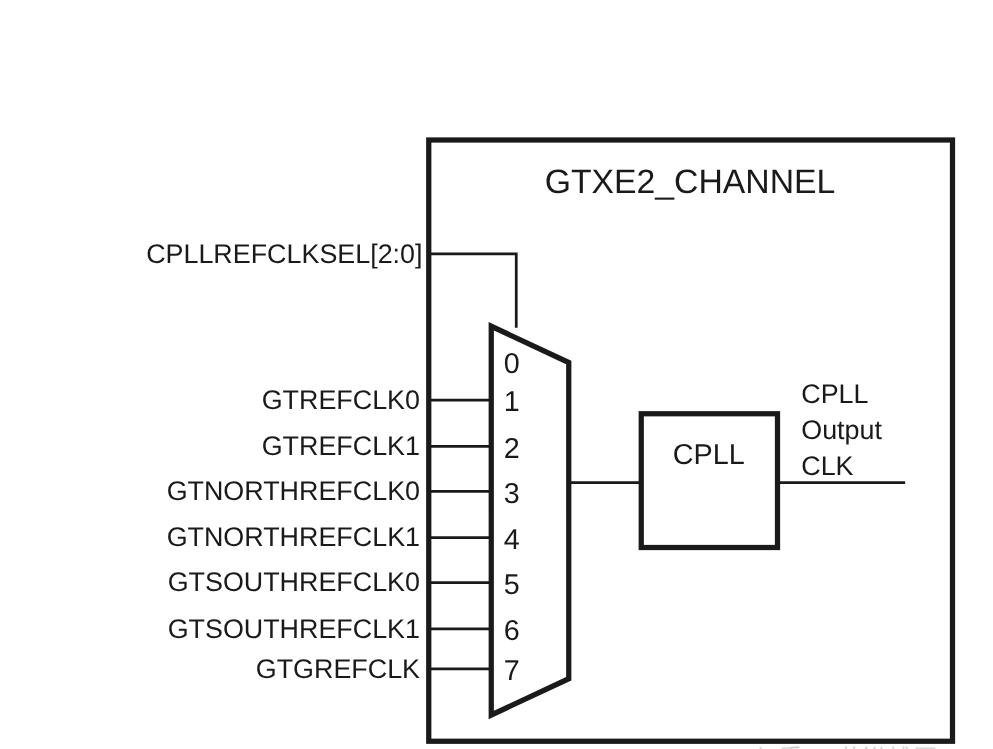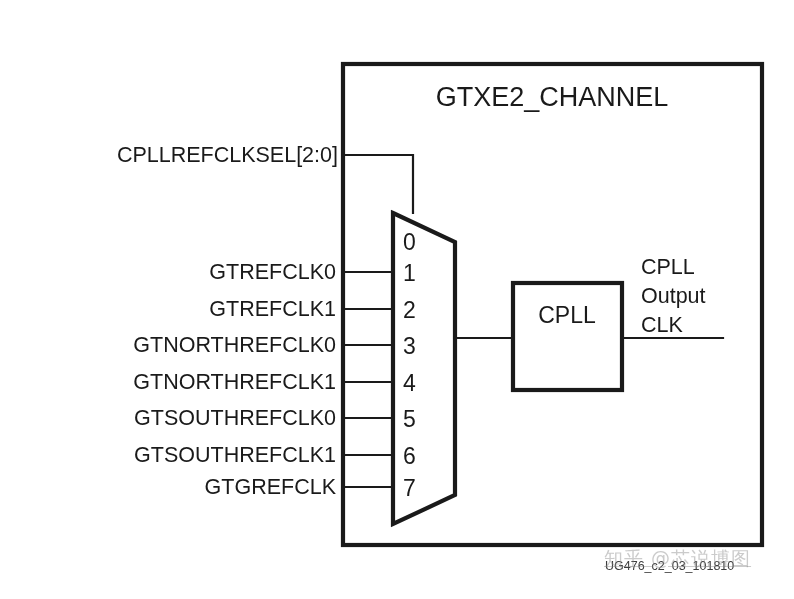--- a/index.html
+++ b/index.html
@@ -11,20 +11,21 @@
     width: 794px;
     height: 599px;
     font-family: "Liberation Sans", sans-serif;
     overflow: hidden;
   }
   #diagram-root {
     position: relative;
     width: 794px;
     height: 515px;
     background: #ffffff;
+    margin-top: 48px;
   }
   svg.diagram {
     display: block;
     width: 794px;
     height: 599px;
   }
   .wire {
     stroke: #1a1a1a;
     stroke-width: 2.2;
     fill: none;

